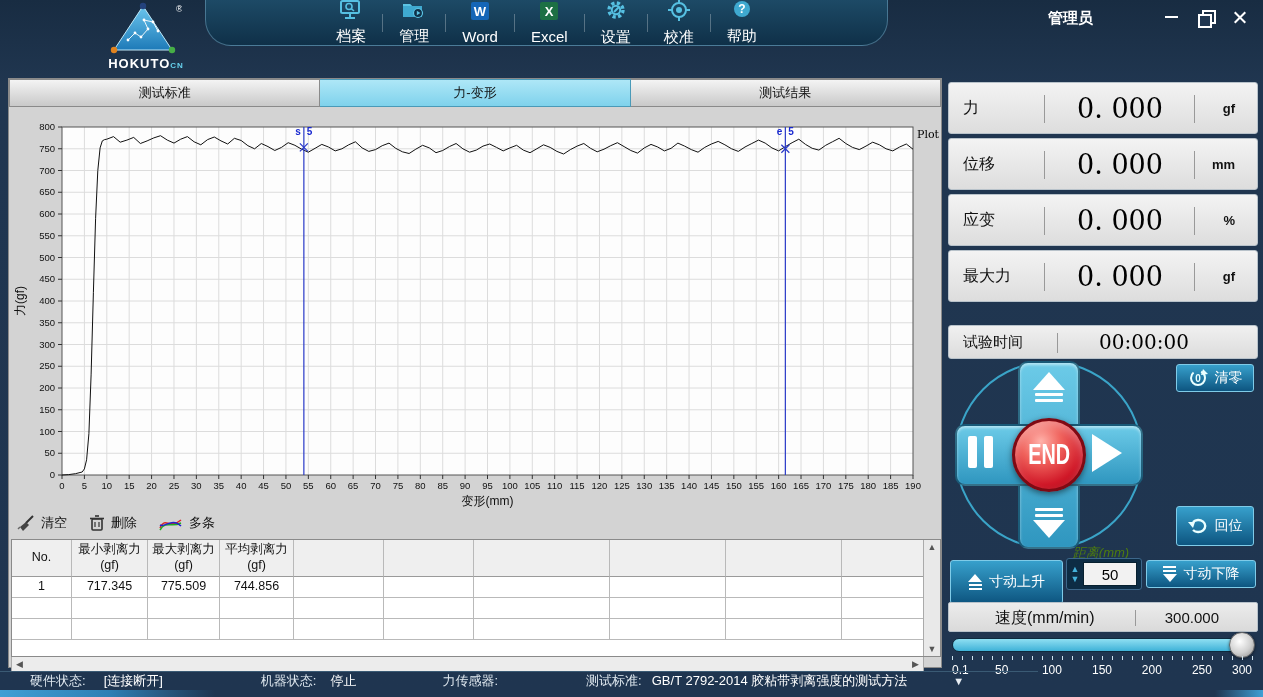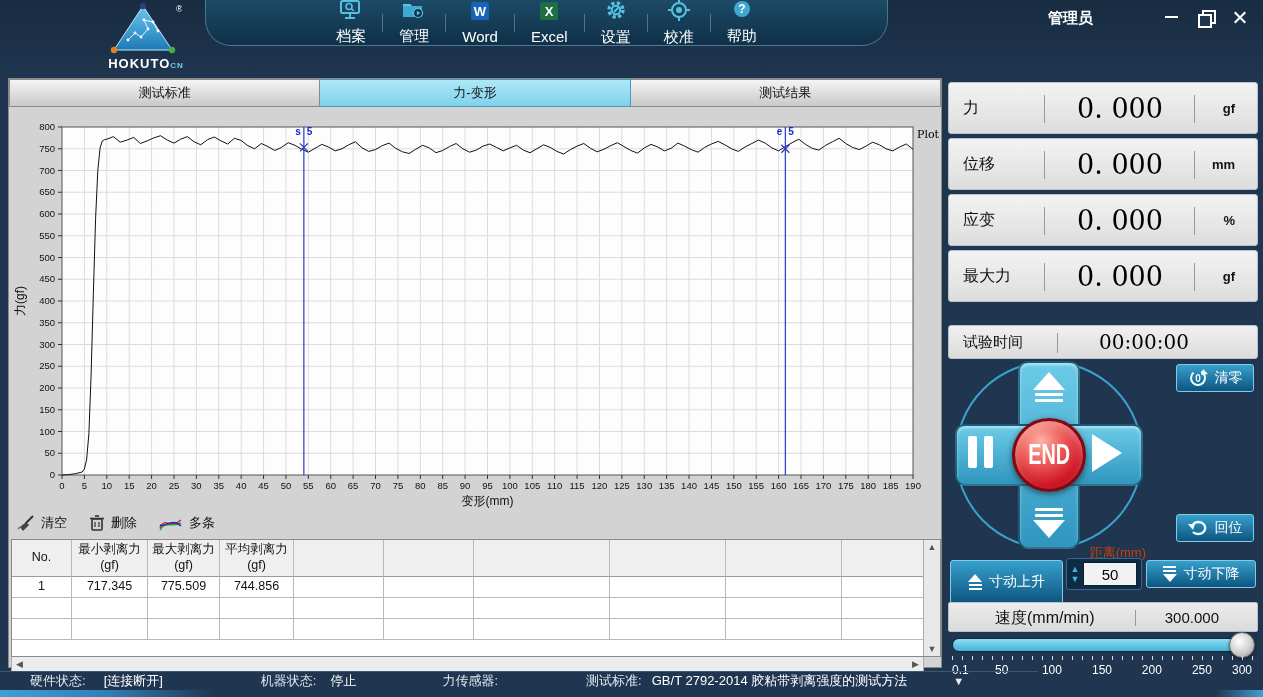--- a/index.html
+++ b/index.html
@@ -95,30 +95,30 @@
   .btn-end { position:absolute; left:58px; top:58px; width:74px; height:74px; border-radius:50%;
     background:radial-gradient(circle at 38% 30%, #ffb2aa 0%, #f0625c 32%, #d01828 68%, #9c0816 100%);
     border:3px solid #7e0a14; box-shadow:0 2px 6px rgba(0,0,0,.5), inset 0 5px 8px rgba(255,255,255,.35);
     display:flex; align-items:center; justify-content:center; cursor:pointer; }
   .btn-end span { color:#fff; font-weight:bold; font-size:22px; transform:scaleY(1.35) scaleX(.9); letter-spacing:0; }
 
   .blue-btn { position:absolute; background:linear-gradient(180deg,#37a0cc,#0d5580);
     border:1px solid #7fcbe8; border-radius:3px; color:#fff; font-size:14px;
     display:flex; align-items:center; justify-content:center; gap:7px; cursor:pointer; }
   .btn-zero { left:228px; top:286px; width:78px; height:28px; }
-  .btn-home { left:228px; top:428px; width:78px; height:28px;margin-top:8px; }
+  .btn-home { left:228px; top:428px; width:78px; height:40px; }
   .btn-jogup { left:2px; top:482px; width:113px; height:44px; }
   .btn-jogdown { left:198px; top:482px; width:110px; height:28px; }
   .mini-ico { display:flex; flex-direction:column; align-items:center; }
   .mini-tri-up { width:0;height:0;border-left:7px solid transparent;border-right:7px solid transparent;border-bottom:8px solid #fff; }
   .mini-tri-down { width:0;height:0;border-left:7px solid transparent;border-right:7px solid transparent;border-top:8px solid #fff; }
   .mini-bar { width:13px; height:2px; background:#fff; margin-top:2px; }
   .mini-bar2 { width:13px; height:2px; background:#fff; margin-bottom:2px; }
 
-  .dist-label { position:absolute; left:108px; top:466px; width:90px; text-align:right; color:#c2410c; font-size:13px; }
+  .dist-label { position:absolute; left:108px; top:466px; width:90px; text-align:center; color:#4d7c0f; font-size:13px;font-style:italic; }
   .spinner { position:absolute; left:118px; top:480px; width:76px; height:32px; background:#0d2c44;
     border:1px solid #3d678a; border-radius:3px; display:flex; align-items:center; }
   .spin-arrows { width:16px; display:flex; flex-direction:column; align-items:center; gap:2px; color:#45b2dc; font-size:9px; line-height:8px; cursor:pointer; }
   .dist-input { width:54px; height:24px; background:#f2f2f2; border:1px solid #07202f; text-align:center;
     font-size:15px; color:#000; font-family:"Liberation Sans",sans-serif; }
 
   .speed-bar { position:absolute; left:0; top:524px; width:310px; height:30px;
     background:linear-gradient(180deg,#ececec,#dadada); border:1px solid #b8c2ca; border-radius:2px; }
   .speed-bar .lbl { position:absolute; left:46px; top:5px; font-size:16px; color:#111; }
   .speed-bar .div1 { position:absolute; left:186px; top:7px; width:1px; height:16px; background:#999; }

